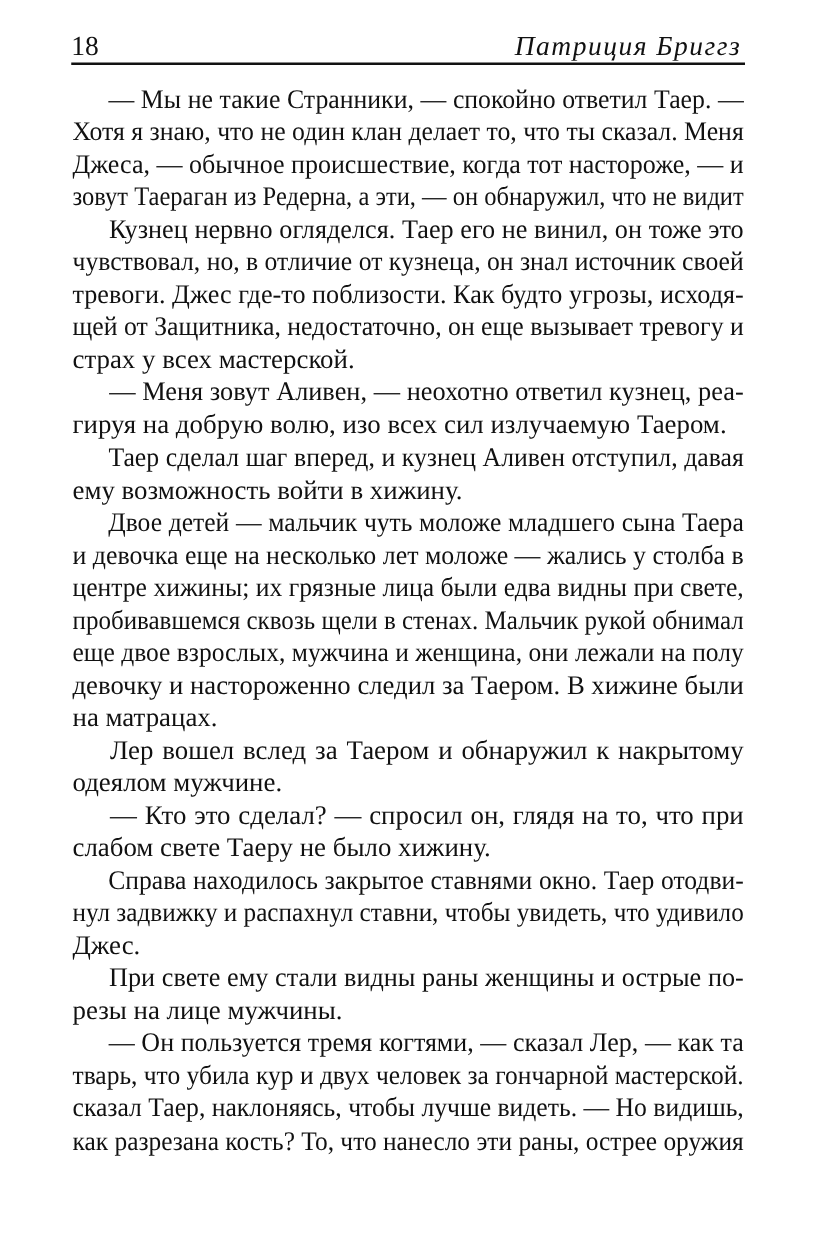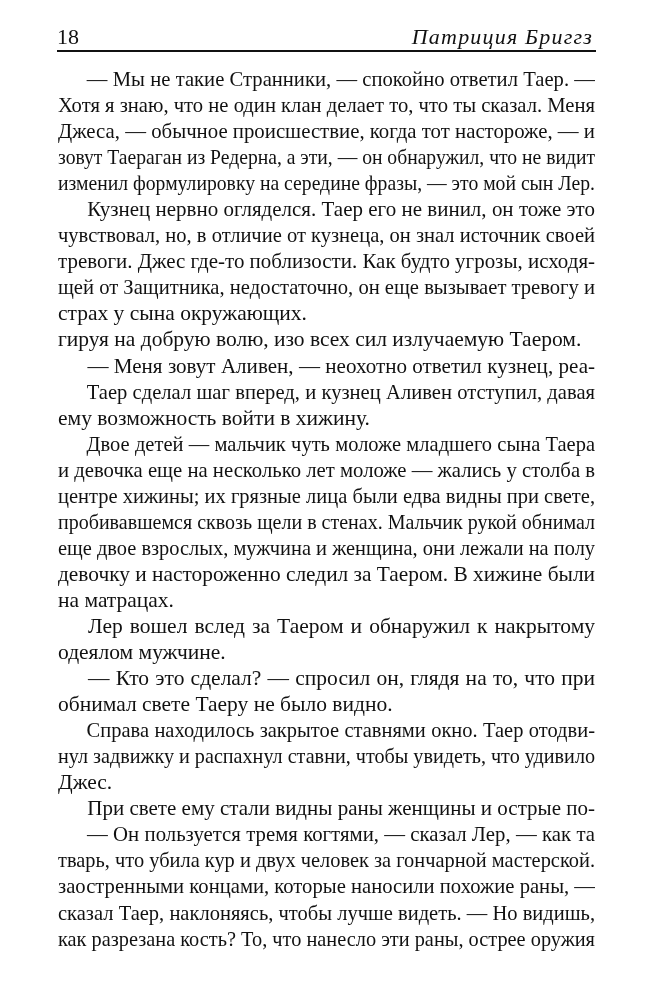--- a/index.html
+++ b/index.html
@@ -32,40 +32,37 @@
       </div>
       <div class="line just">
         <span style="transform: scaleX(0.9593); width: 559.797px;">Хотя я знаю, что не один клан делает то, что ты сказал. Меня</span>
       </div>
       <div class="line just">
         <span style="transform: scaleX(0.9676); width: 554.969px;">Джеса, — обычное происшествие, когда тот настороже, — и</span>
       </div>
       <div class="line just">
         <span style="transform: scaleX(0.9126); width: 588.406px;">зовут Таераган из Редерна, а эти, — он обнаружил, что не видит</span>
       </div>
-      <div class="line just">
-        <span style="transform: scaleX(0.9152); width: 586.75px;">изменил формулировку на середине фразы, — это мой сын Лер.</span>
-      </div>
       <div class="line indent just">
         <span style="transform: scaleX(0.9753); width: 550.604px;">Кузнец нервно огляделся. Таер его не винил, он тоже это</span>
       </div>
       <div class="line just">
         <span style="transform: scaleX(0.9551); width: 562.234px;">чувствовал, но, в отличие от кузнеца, он знал источник своей</span>
       </div>
       <div class="line just">
         <span style="transform: scaleX(0.9745); width: 551.078px;">тревоги. Джес где-то поблизости. Как будто угрозы, исходя-</span>
       </div>
       <div class="line just">
         <span style="transform: scaleX(0.9576); width: 560.781px;">щей от Защитника, недостаточно, он еще вызывает тревогу и</span>
       </div>
-      <div class="line"><span>страх у сына окружающих.</span></div>
-      <div class="line"><span>гируя на добрую волю, изо всех сил излучаемую Таером.</span></div>
+      <div class="line"><span>страх у всех мастерской.</span></div>
       <div class="line indent just">
         <span style="transform: scaleX(0.9795); width: 548.237px;">— Меня зовут Аливен, — неохотно ответил кузнец, реа-</span>
       </div>
+      <div class="line"><span>гируя на добрую волю, изо всех сил излучаемую Таером.</span></div>
       <div class="line indent just">
         <span style="transform: scaleX(0.957); width: 561.146px;">Таер сделал шаг вперед, и кузнец Аливен отступил, давая</span>
       </div>
       <div class="line"><span>ему возможность войти в хижину.</span></div>
       <div class="line indent just">
         <span style="transform: scaleX(0.9524); width: 563.86px;">Двое детей — мальчик чуть моложе младшего сына Таера</span>
       </div>
       <div class="line just">
         <span style="transform: scaleX(0.9628); width: 557.766px;">и девочка еще на несколько лет моложе — жались у столба в</span>
       </div>
@@ -82,39 +79,37 @@
         <span style="transform: scaleX(0.9939); width: 540.312px;">девочку и настороженно следил за Таером. В хижине были</span>
       </div>
       <div class="line"><span>на матрацах.</span></div>
       <div class="line indent just">
         <span>Лер вошел вслед за Таером и обнаружил к накрытому</span>
       </div>
       <div class="line"><span>одеялом мужчине.</span></div>
       <div class="line indent just">
         <span>— Кто это сделал? — спросил он, глядя на то, что при</span>
       </div>
-      <div class="line"><span>обнимал свете Таеру не было видно.</span></div>
+      <div class="line"><span>слабом свете Таеру не было хижину.</span></div>
       <div class="line indent just">
         <span style="transform: scaleX(0.9526); width: 563.694px;">Справа находилось закрытое ставнями окно. Таер отодви-</span>
       </div>
       <div class="line just">
         <span style="transform: scaleX(0.9371); width: 573.062px;">нул задвижку и распахнул ставни, чтобы увидеть, что удивило</span>
       </div>
       <div class="line"><span>Джес.</span></div>
       <div class="line indent just">
         <span style="transform: scaleX(0.9753); width: 550.604px;">При свете ему стали видны раны женщины и острые по-</span>
       </div>
+      <div class="line"><span>резы на лице мужчины.</span></div>
       <div class="line indent just">
         <span style="transform: scaleX(0.9669); width: 555.387px;">— Он пользуется тремя когтями, — сказал Лер, — как та</span>
       </div>
       <div class="line just">
         <span style="transform: scaleX(0.9487); width: 566.031px;">тварь, что убила кур и двух человек за гончарной мастерской.</span>
-      </div>
-      <div class="line just">
-        <span style="transform: scaleX(0.9603); width: 559.219px;">заостренными концами, которые наносили похожие раны, —</span>
       </div>
       <div class="line just">
         <span style="transform: scaleX(0.9543); width: 562.734px;">сказал Таер, наклоняясь, чтобы лучше видеть. — Но видишь,</span>
       </div>
       <div class="line just">
         <span style="transform: scaleX(0.9457); width: 567.812px;">как разрезана кость? То, что нанесло эти раны, острее оружия</span>
       </div>
     </div>
 </div>
 

